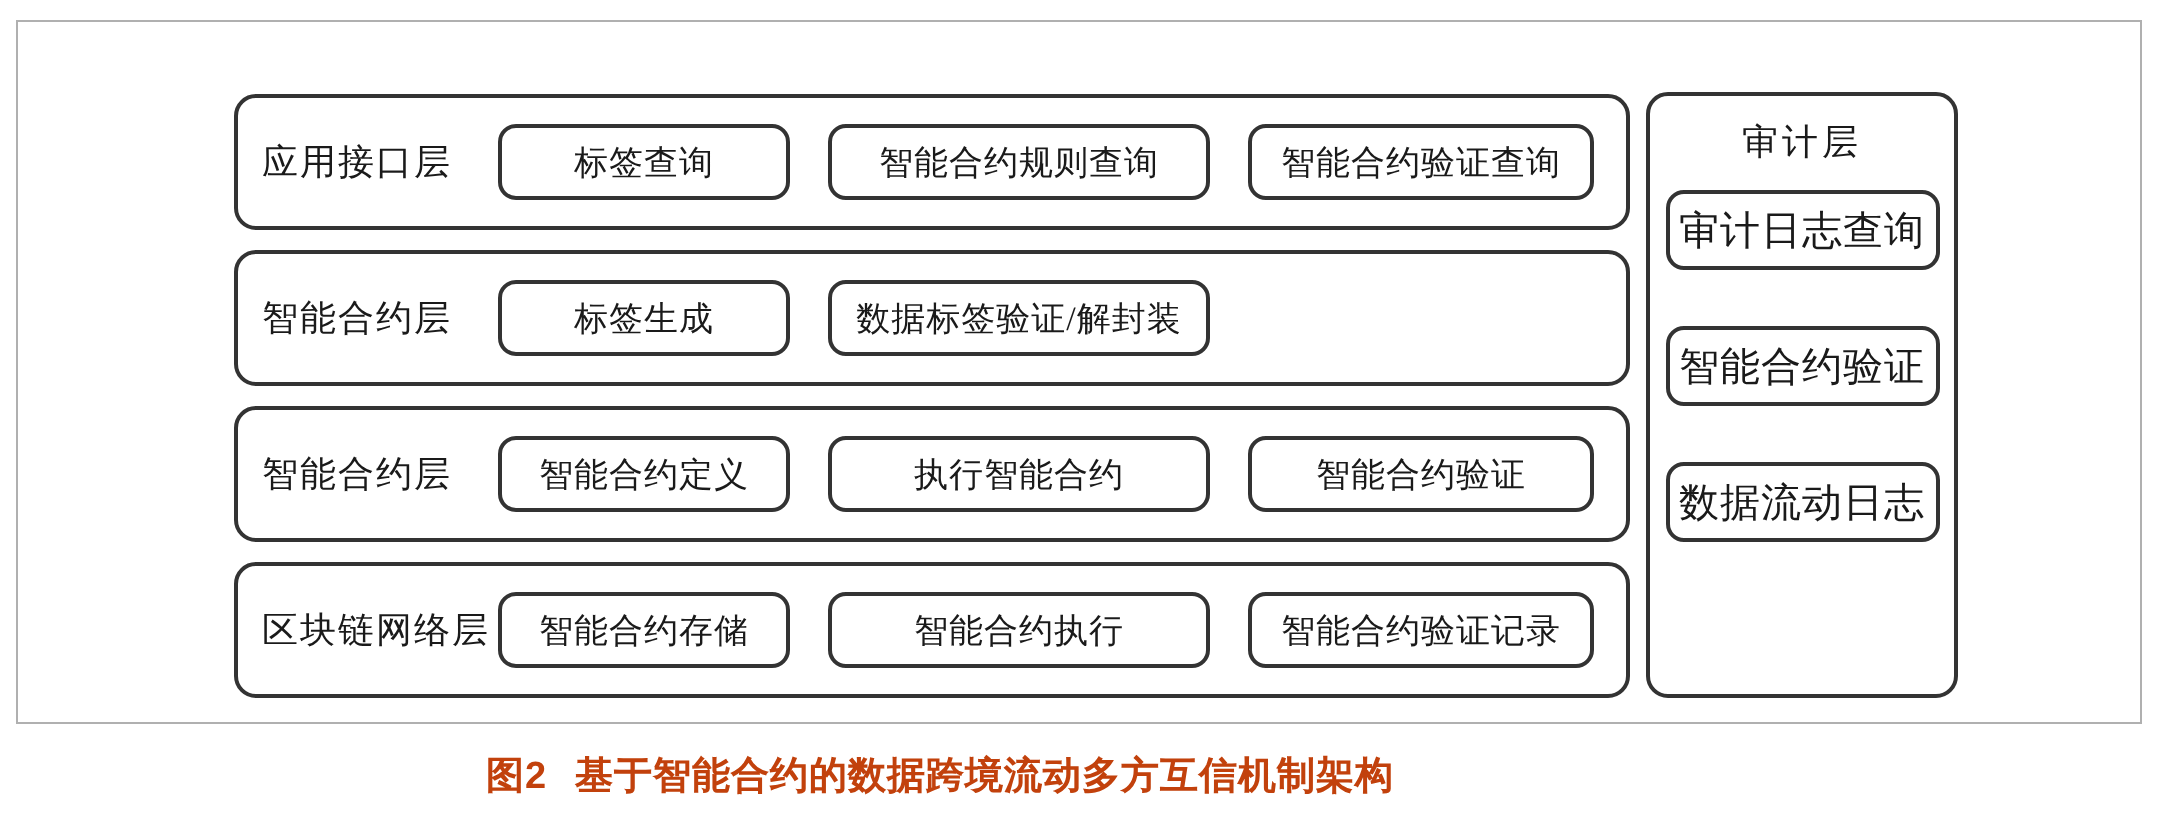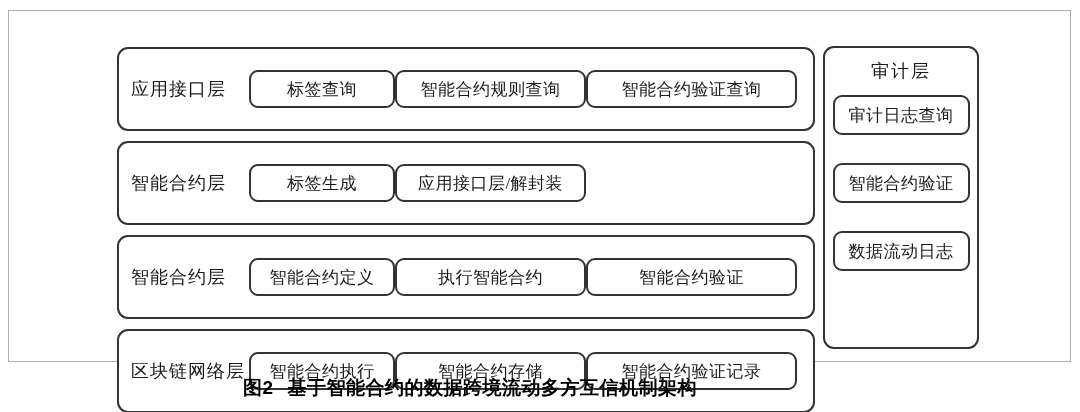--- a/index.html
+++ b/index.html
@@ -21,39 +21,40 @@
   
   .layers {
     position: absolute;
     left: 108px; top: 36px;
     width: 698px;
     display: flex;
     flex-direction: column;
     gap: 10px;
   }
   .layer-row {
-    height: 84px;
+    height: 68px;
     border: 2px solid #333333;
     border-radius: 11px;
     background: #ffffff;
     display: flex;
     align-items: center;
     padding-left: 12px;
     padding-right: 16px;
   }
   .layer-label {
     flex: 0 0 118px;
     font-size: 18px;
     letter-spacing: 1px;
     white-space: nowrap;
   }
   .modules {
     flex: 1;
     display: flex;
     align-items: center;
+    gap: 19px;
   }
   .module {
     height: 38px;
     border: 2px solid #333333;
     border-radius: 9px;
     background: #ffffff;
     display: flex;
     align-items: center;
     justify-content: center;
     font-size: 17px;
@@ -84,35 +85,35 @@
   .audit-box {
     width: 137px;
     height: 40px;
     margin-top: 28px;
     border: 2px solid #333333;
     border-radius: 9px;
     background: #ffffff;
     display: flex;
     align-items: center;
     justify-content: center;
-    font-size: 17px;
+    font-size: 20px;
     letter-spacing: 0.5px;
     white-space: nowrap;
   }
   .audit-box.first { margin-top: 12px; }
   
   .caption {
     position: absolute;
     left: 0; top: 375px;
     width: 940px;
     text-align: center;
     font-family: "Liberation Sans", "DejaVu Sans", sans-serif;
     font-weight: bold;
     font-size: 19px;
-    color: #000000;
+    color: #c2410c;
     letter-spacing: 0.5px;
   }
   .caption .num { margin-right: 14px; }
 </style>
 </head>
 <body>
 
 <div class="frame">
 
   <div class="layers">
@@ -123,38 +124,38 @@
         <div class="module">标签查询</div>
         <div class="module">智能合约规则查询</div>
         <div class="module">智能合约验证查询</div>
       </div>
     </div>
 
     <div class="layer-row">
       <span class="layer-label">智能合约层</span>
       <div class="modules">
         <div class="module">标签生成</div>
-        <div class="module">应用接口层/解封装</div>
+        <div class="module">数据标签验证/解封装</div>
       </div>
     </div>
 
     <div class="layer-row">
       <span class="layer-label">智能合约层</span>
       <div class="modules">
         <div class="module">智能合约定义</div>
         <div class="module">执行智能合约</div>
         <div class="module">智能合约验证</div>
       </div>
     </div>
 
     <div class="layer-row">
       <span class="layer-label">区块链网络层</span>
       <div class="modules">
+        <div class="module">智能合约存储</div>
         <div class="module">智能合约执行</div>
-        <div class="module">智能合约存储</div>
         <div class="module">智能合约验证记录</div>
       </div>
     </div>
 
   </div>
 
   <div class="audit">
     <div class="audit-title">审计层</div>
     <div class="audit-box first">审计日志查询</div>
     <div class="audit-box">智能合约验证</div>

